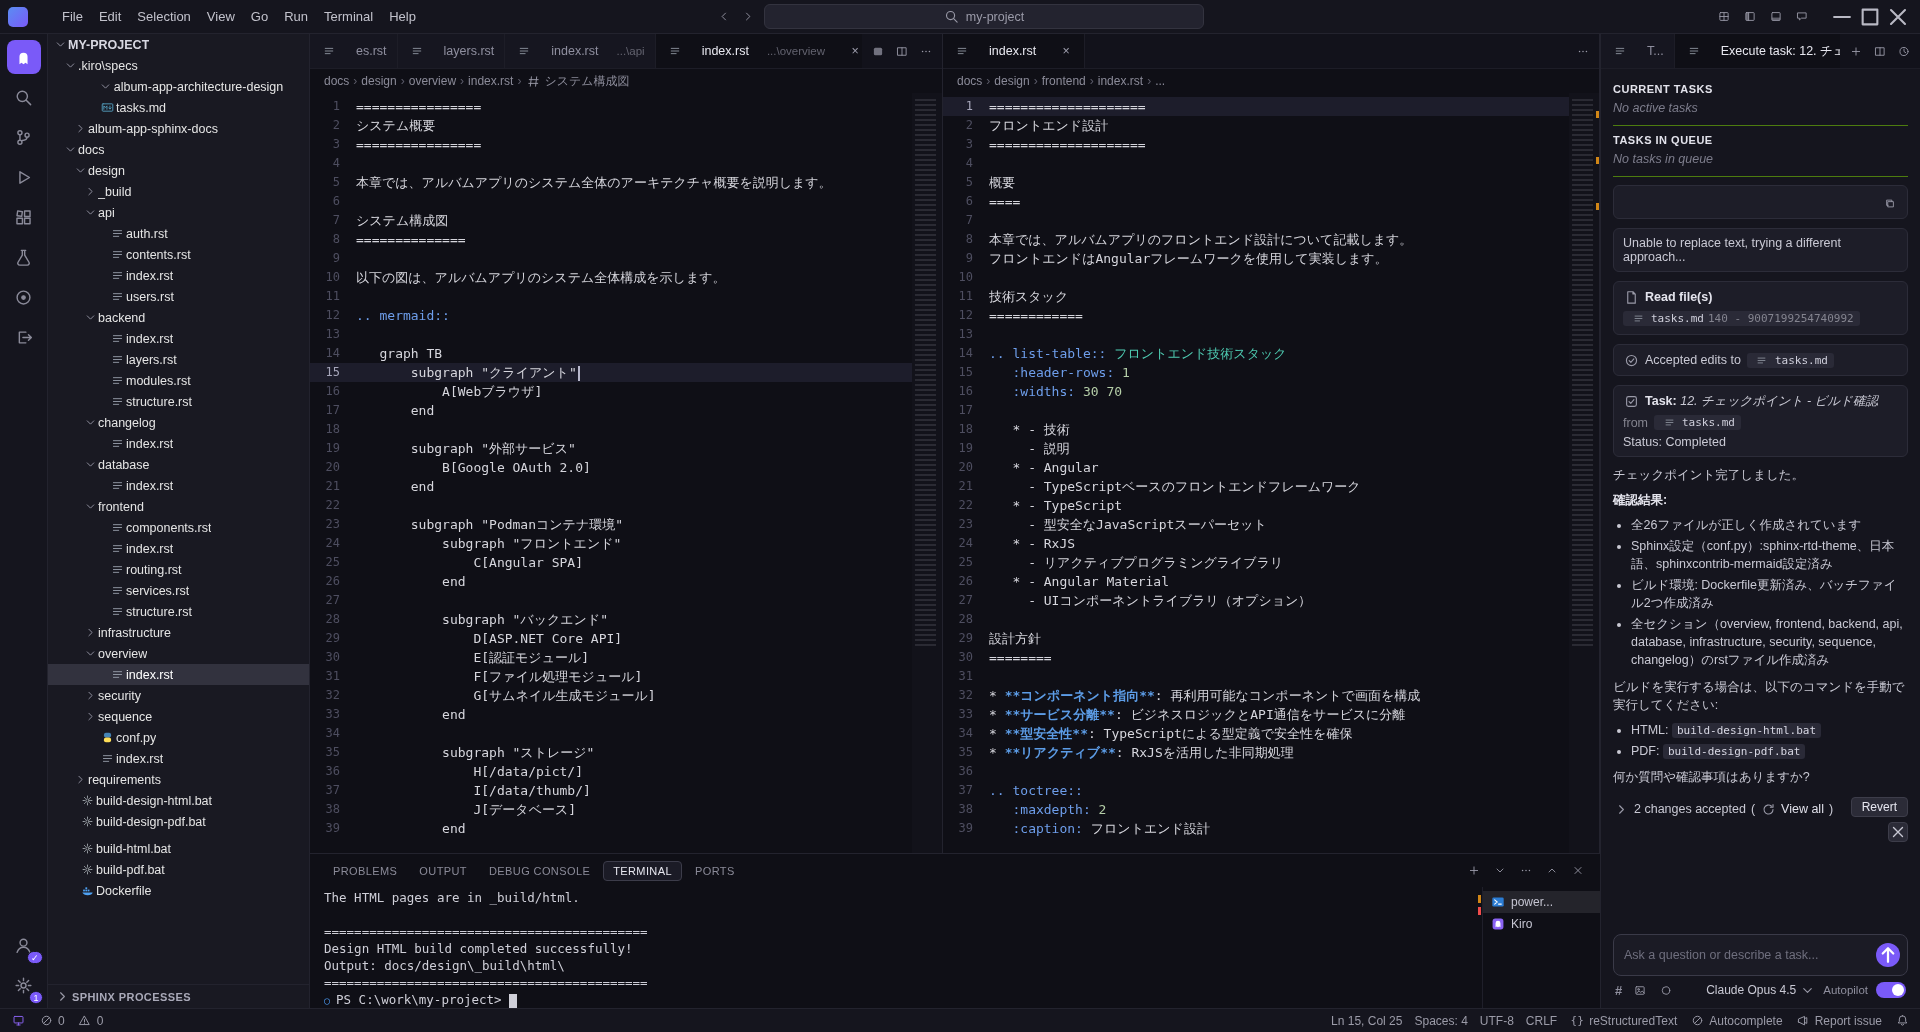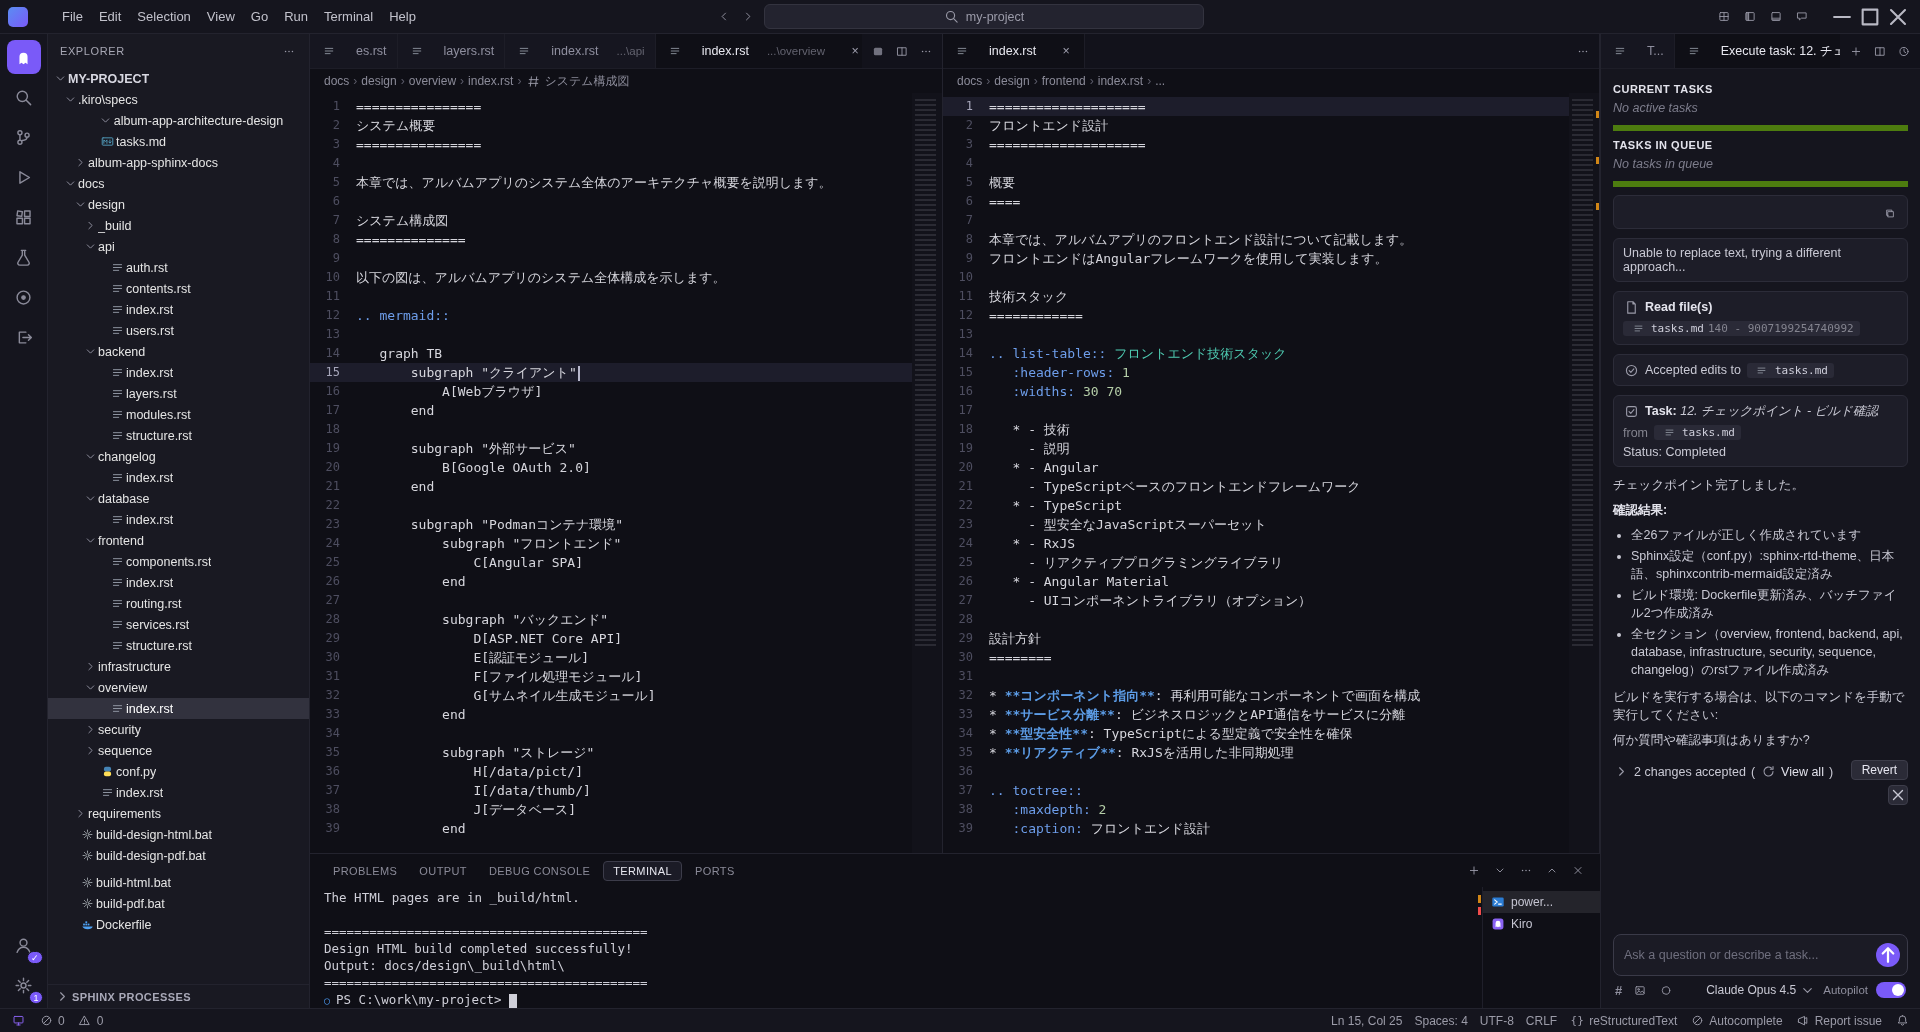--- a/index.html
+++ b/index.html
@@ -96,21 +96,21 @@
 .term-side{width:118px;flex:0 0 118px;border-left:1px solid #1f1f2a;padding-top:4px;position:relative}
 .session{display:flex;align-items:center;gap:6px;height:22px;padding:0 8px;color:#c5c5d2;font-size:12px;cursor:pointer}
 .session.selected{background:rgba(255,255,255,.09)}
 .session svg{width:14px;height:14px}
 .ruler-tick{position:absolute;left:-5px;width:3px;height:8px}
 
 .kiro{width:320px;flex:0 0 320px;background:#15151e;border-left:1px solid #23232e;display:flex;flex-direction:column;min-height:0}
 .kiro .tabbar{background:#12121b}
 .kiro-scroll{flex:1;overflow:hidden;padding:10px 12px 4px;min-height:0}
 .k-sec-title{font-size:11px;font-weight:700;letter-spacing:.5px;color:#e3e3ec;margin:4px 0 6px}
-.k-empty{font-style:italic;color:#7d7d8c;font-size:12.5px;padding-bottom:10px;margin-bottom:8px;border-bottom:6px solid #4d7c0f}
+.k-empty{font-style:italic;color:#7d7d8c;font-size:12.5px;padding-bottom:10px;margin-bottom:8px;border-bottom:1px solid #4d7c0f}
 .card{background:#1d1d28;border:1px solid #2c2c39;border-radius:6px;padding:7px 9px;margin-bottom:9px;font-size:12.5px;color:#c9c9d4}
 .card-head{display:flex;align-items:center;gap:6px}
 .card-head b{color:#e3e3ec;font-weight:700}
 .chip{display:inline-flex;align-items:center;gap:4px;background:#2a2a37;border-radius:3px;padding:1px 6px;
   font-family:"DejaVu Sans Mono",monospace;font-size:11px;color:#cfcfdb;cursor:pointer}
 .chip .fi svg{width:11px;height:11px}
 .chip-dim{color:#84848f}
 .card-actions{display:flex;gap:6px;margin-left:auto}
 .msg{font-size:12.5px;line-height:1.5;color:#c9c9d4;margin:6px 0}
 .msg b{color:#e3e3ec}
@@ -296,30 +296,20 @@
             <svg viewBox="0 0 16 16" fill="none" stroke="currentColor" stroke-width="1.2" stroke-linecap="round" stroke-linejoin="round">
               <circle cx="8" cy="8" r="2.1"></circle>
               <path d="M8 1.8v2.1M8 12.1v2.1M1.8 8h2.1M12.1 8h2.1M3.7 3.7l1.5 1.5M10.8 10.8l1.5 1.5M12.3 3.7l-1.5 1.5M5.2 10.8l-1.5 1.5"></path>
             </svg>
             <span class="badge">1</span>
           </div>
         </div>
     </aside>
 
     <aside class="sidebar">
-      <div class="sidebar-header">
-        <span>EXPLORER</span>
-        <span class="ic ic-btn" id="explorer-more">
-            <svg viewBox="0 0 16 16" fill="none" stroke="currentColor" stroke-width="1.2" stroke-linecap="round" stroke-linejoin="round">
-              <circle cx="3.4" cy="8" r="1" fill="currentColor" stroke="none"></circle>
-              <circle cx="8" cy="8" r="1" fill="currentColor" stroke="none"></circle>
-              <circle cx="12.6" cy="8" r="1" fill="currentColor" stroke="none"></circle>
-            </svg>
-          </span>
-      </div>
       <div class="tree" id="tree">
           <div class="tree-row root" style="padding-left: 4px;">
             <span class="tw">
               <svg viewBox="0 0 16 16" fill="none" stroke="currentColor" stroke-width="1.2" stroke-linecap="round" stroke-linejoin="round">
                 <path d="M4 6l4 4 4-4"></path>
               </svg>
             </span>
             <span class="tree-label">MY-PROJECT</span>
           </div>
           <div class="tree-row" style="padding-left: 14px;">
@@ -1111,20 +1101,24 @@
 
         <div class="msg">チェックポイント完了しました。</div>
         <div class="msg"><b>確認結果:</b></div>
         <ul class="k-list" id="kiro-results">
             <li>全26ファイルが正しく作成されています</li>
             <li>Sphinx設定（conf.py）:sphinx-rtd-theme、日本語、sphinxcontrib-mermaid設定済み</li>
             <li>ビルド環境: Dockerfile更新済み、バッチファイル2つ作成済み</li>
             <li>全セクション（overview, frontend, backend, api, database, infrastructure, security, sequence, changelog）のrstファイル作成済み</li>
           </ul>
         <div class="msg">ビルドを実行する場合は、以下のコマンドを手動で実行してください:</div>
+        <ul class="k-list" id="kiro-commands">
+            <li>HTML: <span class="code-chip">build-design-html.bat</span></li>
+            <li>PDF: <span class="code-chip">build-design-pdf.bat</span></li>
+          </ul>
         <div class="msg">何か質問や確認事項はありますか?</div>
 
         <div class="changes-row">
           <div class="changes-left">
             <span class="ic" id="changes-chev">
                 <svg viewBox="0 0 16 16" fill="none" stroke="currentColor" stroke-width="1.2" stroke-linecap="round" stroke-linejoin="round">
                   <path d="M6 4l4 4-4 4"></path>
                 </svg>
               </span>
             <span>2 changes accepted</span>

